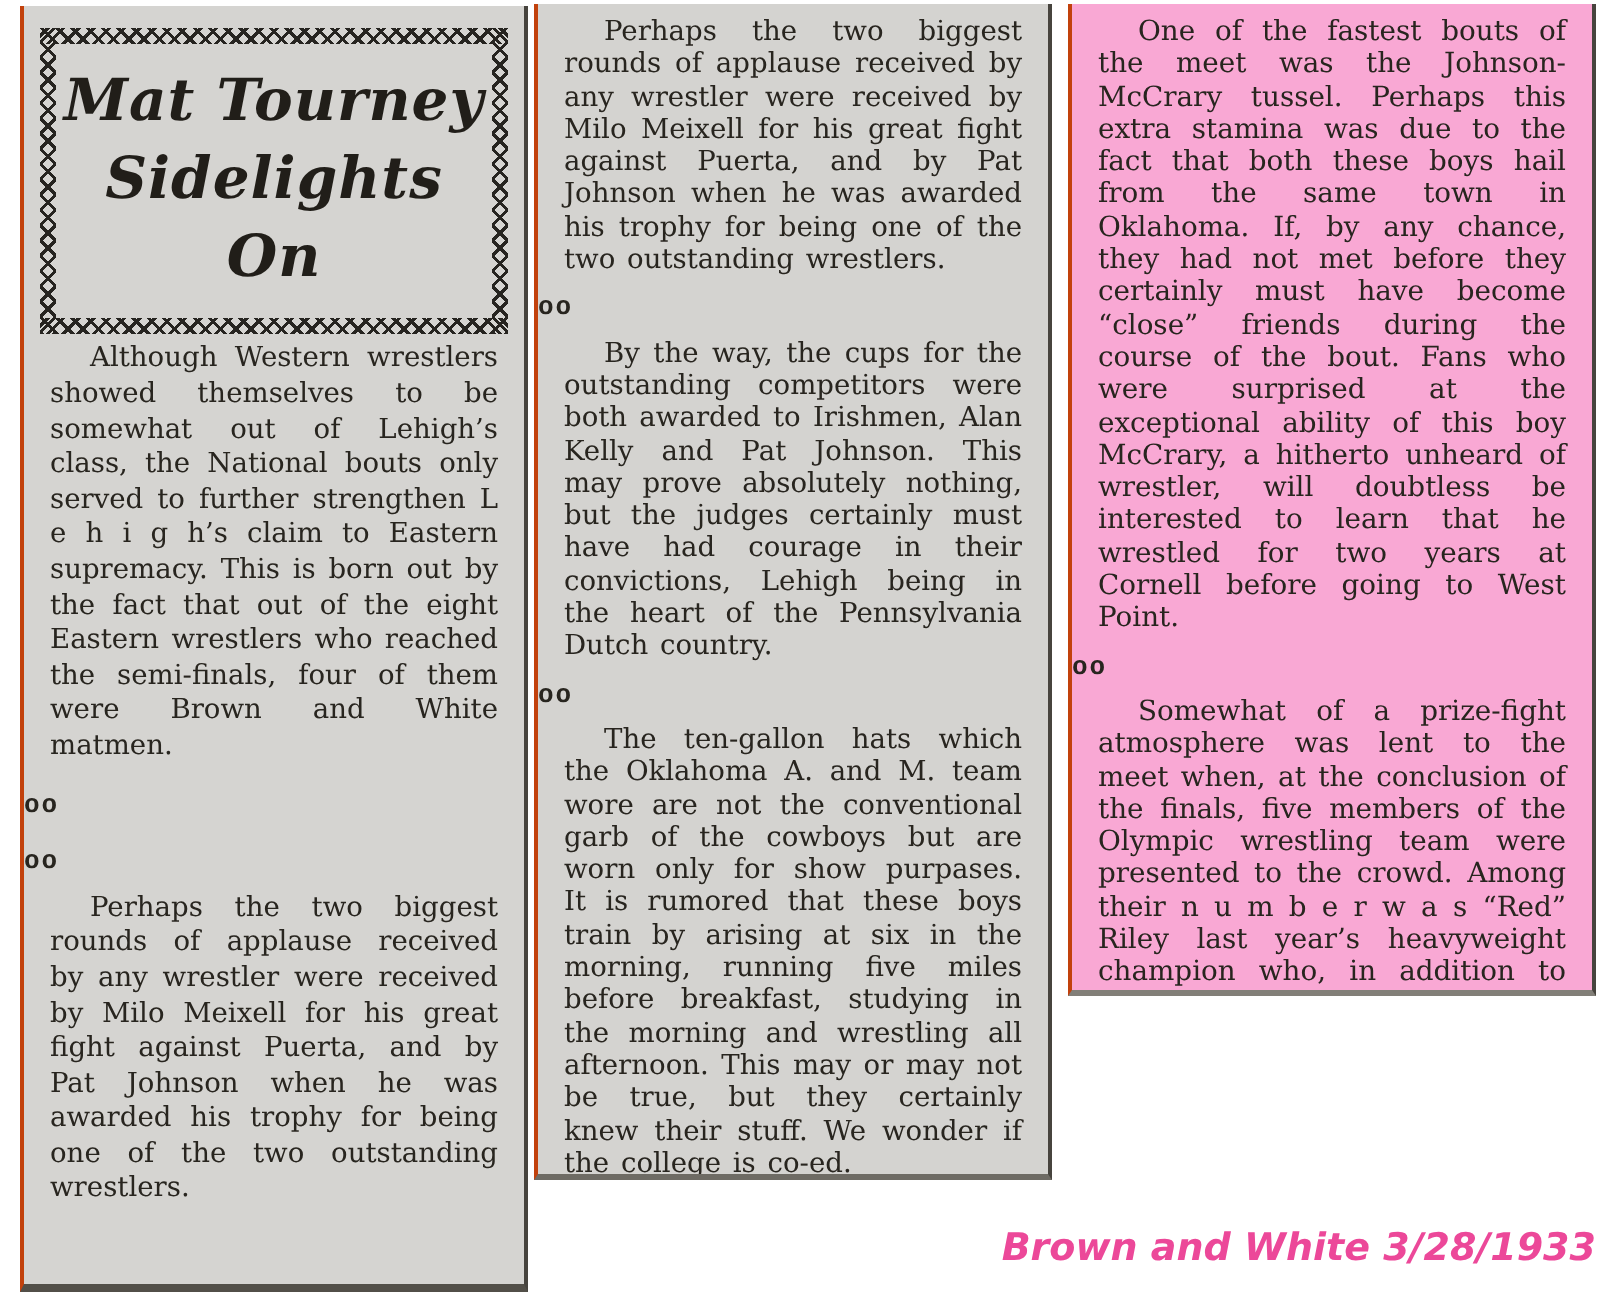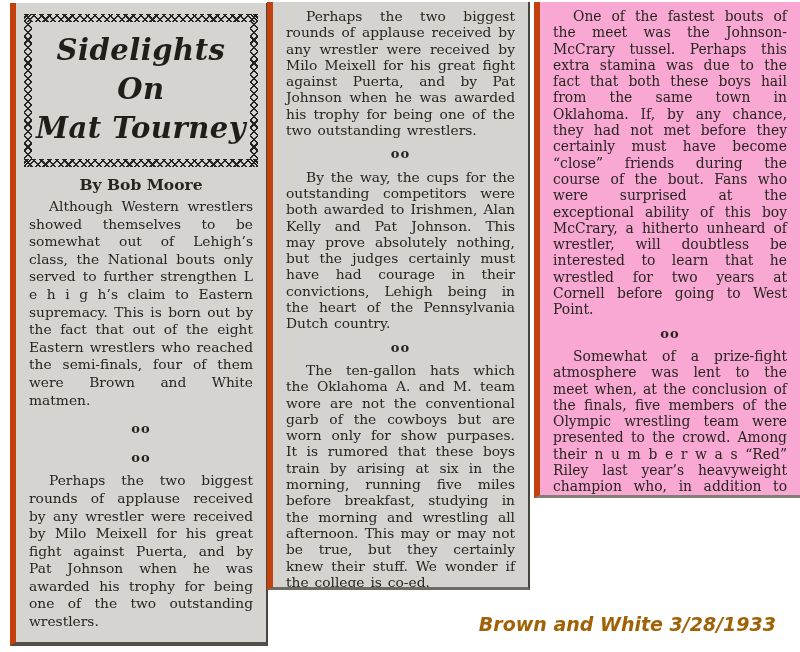--- a/index.html
+++ b/index.html
@@ -2,68 +2,67 @@
 <html><head>
 <meta charset="utf-8">
 <style>
   html,body{margin:0;padding:0;}
   body{width:800px;height:652px;background:#ffffff;overflow:hidden;position:relative;
        font-family:"DejaVu Serif", serif;}
 
   .page{position:relative;width:800px;height:652px;background:#ffffff;}
 
   .col{position:absolute;overflow:hidden;background:#d4d3d0;color:#28251f;
-       border-left:6px solid #c2410c;border-right:2px solid #47443e;}
+       border-left:2px solid #c2410c;border-right:2px solid #47443e;}
   .col1{left:10px;top:3px;width:250px;height:639px;line-height:17.6px;
         border-bottom:4px solid #524f48;background:#d5d4d1;}
   .col2{left:267px;top:2px;width:255px;height:585px;line-height:16.3px;
         border-bottom:3px solid #6e6b64;}
   .col3{left:534px;top:2px;width:260px;height:493px;line-height:16.3px;
         border-bottom:3px solid #82randomize7f78;border-bottom:3px solid #827f78;background:#f9a8d4;}
 
   .col p{margin:4px 0 0 0;padding:0 13px;text-indent:20px;text-align:justify;
          font-size:13.8px;word-spacing:1.5px;}
   .col2 p,.col3 p{margin-top:6px;}
   .col3 p{font-size:13.9px;}
 
-  .separator{text-align:center;font-size:13px;font-weight:bold;letter-spacing:1px;
-             margin:8px 0 4px 0;}
+  .separator{font-size:13px;font-weight:bold;letter-spacing:1px;
+             margin:8px 0 4px 0;font-family:Liberation Mono, monospace;}
   .col1 .separator{margin:11px 0 6px 0;}
 
   .title-box{position:relative;margin:11px 8px 0 8px;padding:17px 4px 19px 4px;text-align:center;}
   .zz{position:absolute;background-image:
       repeating-linear-gradient(45deg,#262420 0 1.6px,rgba(0,0,0,0) 1.6px 5.4px),
       repeating-linear-gradient(-45deg,#262420 0 1.6px,rgba(0,0,0,0) 1.6px 5.4px);}
   .zz-top{left:0;right:0;top:0;height:8px;}
   .zz-bottom{left:0;right:0;bottom:0;height:8px;}
   .zz-left{top:0;bottom:0;left:0;width:8px;}
   .zz-right{top:0;bottom:0;right:0;width:8px;}
 
   .title-line{display:block;font-size:29px;font-weight:bold;font-style:italic;
               line-height:1.35;letter-spacing:0.5px;color:#211e19;}
   .byline{text-align:center;font-weight:bold;font-size:15.5px;margin:9px 0 2px 0;}
 
-  .credit{position:absolute;right:24px;top:613px;font-family:"DejaVu Sans", sans-serif;
-          font-weight:bold;font-style:italic;font-size:19px;color:#a16207;}
+  .credit{position:absolute;right:2px;top:613px;font-family:"DejaVu Sans", sans-serif;
+          font-weight:bold;font-style:italic;font-size:19px;color:#ec4899;}
 </style>
 </head>
 <body>
 
 <div class="page">
 
   <section class="col col1">
     <div class="title-box">
       <span class="zz zz-top"></span>
       <span class="zz zz-bottom"></span>
       <span class="zz zz-left"></span>
       <span class="zz zz-right"></span>
+      <span class="title-line">Mat Tourney</span>
       <span class="title-line">Sidelights On</span>
-      <span class="title-line">Mat Tourney</span>
     </div>
-    <div class="byline">By Bob Moore</div>
 
     <p>Although Western wrestlers showed themselves to be somewhat out of Lehigh’s class, the National bouts only served to further strengthen L e h i g h’s claim to Eastern supremacy. This is born out by the fact that out of the eight Eastern wrestlers who reached the semi-finals, four of them were Brown and White matmen.</p>
     <div class="separator">oo</div>
     <div class="separator">oo</div>
     <p>Perhaps the two biggest rounds of applause received by any wrestler were received by Milo Meixell for his great fight against Puerta, and by Pat Johnson when he was awarded his trophy for being one of the two outstanding wrestlers.</p>
 
   </section>
 
   <section class="col col2">
     <p>Perhaps the two biggest rounds of applause received by any wrestler were received by Milo Meixell for his great fight against Puerta, and by Pat Johnson when he was awarded his trophy for being one of the two outstanding wrestlers.</p>

